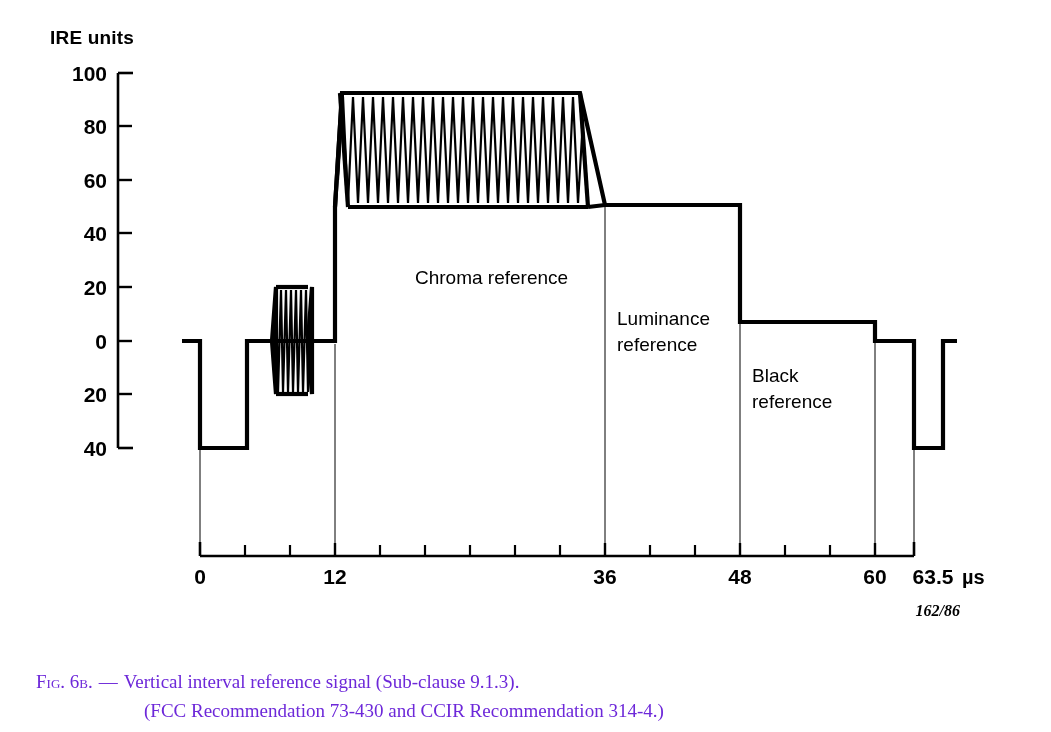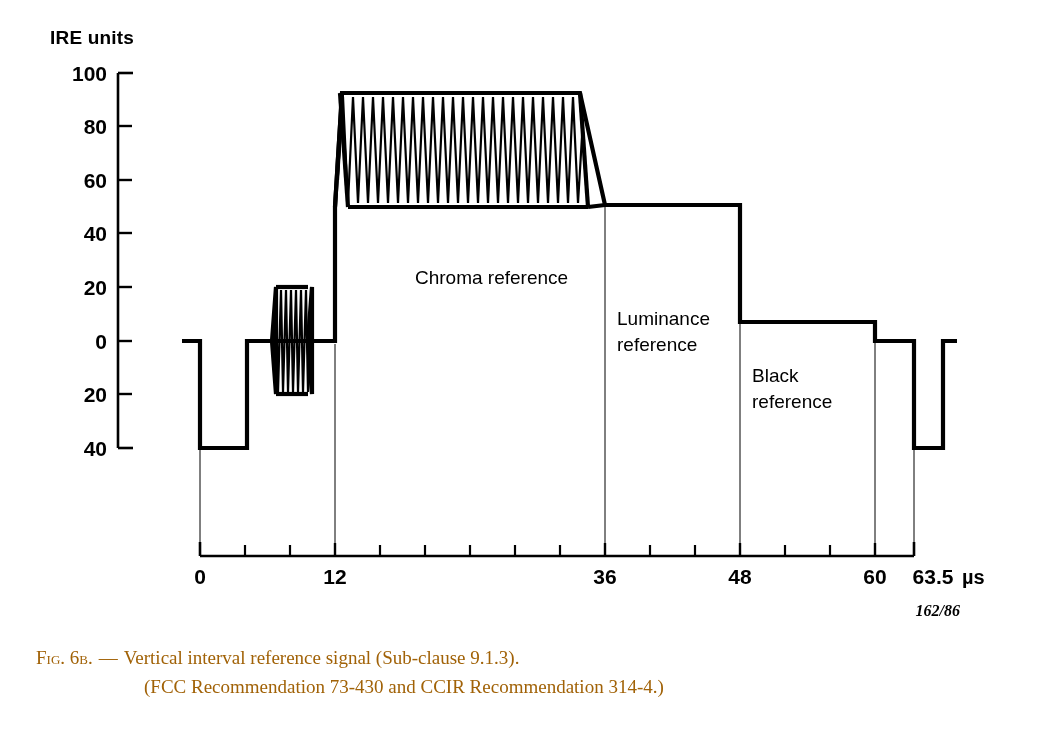--- a/index.html
+++ b/index.html
@@ -90,26 +90,26 @@
   .burst-trace {
     stroke: #000000;
     stroke-width: 2.2;
     fill: none;
     stroke-linejoin: miter;
     stroke-linecap: butt;
   }
   .caption-block {
     position: absolute;
     left: 36px;
-    top: 644px;
+    top: 668px;
     width: 990px;
     font-family: "Liberation Serif", serif;
     font-size: 19px;
     line-height: 1.5;
-    color: #a16207;
+    color: #6d28d9;
   }
   .caption-line-1 {
     display: block;
     white-space: nowrap;
   }
   .caption-line-2 {
     display: block;
     white-space: nowrap;
     padding-left: 108px;
   }

